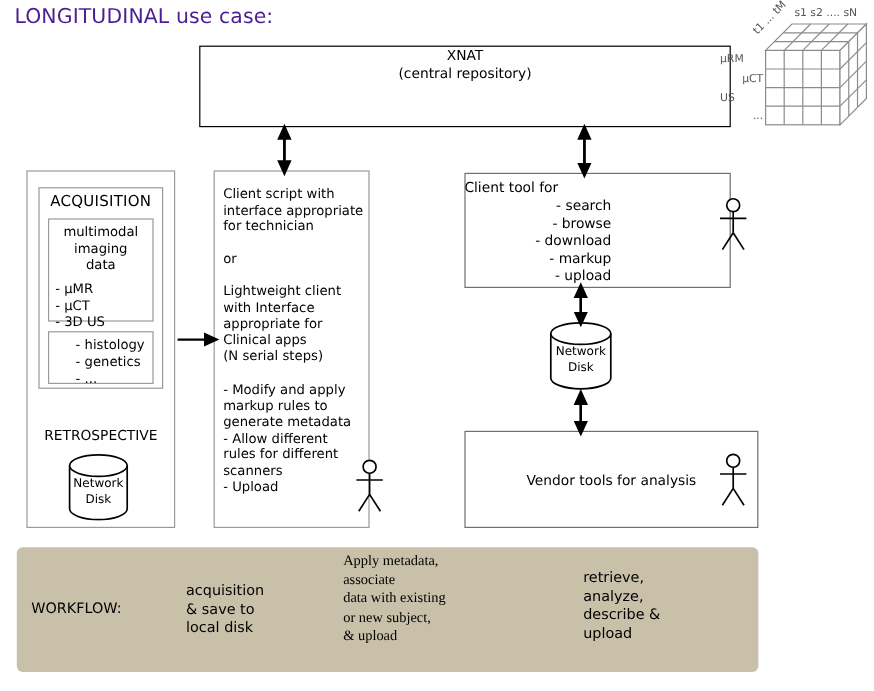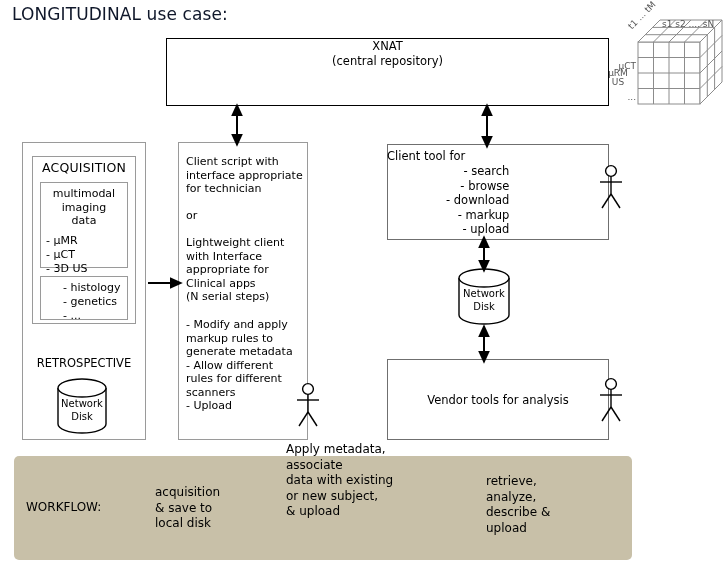--- a/index.html
+++ b/index.html
@@ -186,21 +186,21 @@
   }
   #actor-tool { left: 597px; top: 164px; width: 28px; height: 48px; }
 
   
   #network-disk { left: 455px; top: 268px; width: 58px; height: 58px; }
 
   
   #vendor-box {
     left: 387px;
     top: 359px;
-    width: 222px;
+    width: 245px;
     height: 81px;
     border: 1px solid #6f6f6f;
     box-sizing: border-box;
     display: flex;
     align-items: center;
     justify-content: center;
   }
   #vendor-label { font-size: 11.5px; }
   #actor-vendor { left: 597px; top: 377px; width: 28px; height: 48px; }
 
@@ -218,32 +218,32 @@
     top: 500px;
     font-size: 12px;
   }
   .wf-col {
     position: absolute;
     font-size: 12px;
     line-height: 15.5px;
     white-space: pre-line;
   }
   #workflow-col-1 { left: 155px; top: 485px; }
-  #workflow-col-2 { left: 286px; top: 442px; }
+  #workflow-col-2 { left: 286px; top: 460px; font-family: Liberation Serif, serif; }
   #workflow-col-3 { left: 486px; top: 474px; }
 
   
   #arrow-layer { left: 0; top: 0; width: 728px; height: 576px; pointer-events: none; }
 </style>
 </head>
 <body>
 
 <div class="canvas">
 
-  <div class="abs" id="page-title" style="color: #0f172a;">LONGITUDINAL use case:</div>
+  <div class="abs" id="page-title" style="color: #4c1d95;">LONGITUDINAL use case:</div>
 
   <div class="abs" id="xnat-box">
     <div class="lines">
       <div>XNAT</div>
       <div>(central repository)</div>
     </div>
   </div>
 
   <div class="abs" id="data-cube">
     <svg width="120" height="120" viewBox="0 0 120 120">
@@ -267,27 +267,27 @@
 
         <polygon points="92,40 114,18 114,80 92,102" fill="#ffffff"></polygon>
         <line x1="92" y1="55.5" x2="114" y2="33.5"></line>
         <line x1="92" y1="71" x2="114" y2="49"></line>
         <line x1="92" y1="86.5" x2="114" y2="64.5"></line>
         <line x1="99.3" y1="32.7" x2="99.3" y2="94.7"></line>
         <line x1="106.6" y1="25.4" x2="106.6" y2="87.4"></line>
       </g>
     </svg>
     
-    <div class="abs cube-axis-label" style="left:54px; top:4px;margin-top:13px;">s1  s2 ....  sN</div>
+    <div class="abs cube-axis-label" style="left:54px; top:4px;">s1  s2 ....  sN</div>
     
     <div class="abs cube-axis-label" style="left:18px; top:22px; transform: rotate(-45deg); transform-origin: left top;">t1 ... tM</div>
     
-    <div class="abs cube-axis-label" style="left:-8px; top:43px; width:36px; text-align:center;margin-top:23px;">µRM</div>
+    <div class="abs cube-axis-label" style="left:-8px; top:43px; width:36px; text-align:left;">µRM</div>
     <div class="abs cube-axis-label" style="left:-8px; top:59px; width:36px; text-align:right;">µCT</div>
-    <div class="abs cube-axis-label" style="left:-8px; top:75px; width:36px; text-align:center;">US</div>
+    <div class="abs cube-axis-label" style="left:-8px; top:75px; width:36px; text-align:left;">US</div>
     <div class="abs cube-axis-label" style="left:-8px; top:90px; width:36px; text-align:right;">...</div>
   </div>
 
   <div class="abs" id="acquisition-column"></div>
   <div class="abs" id="acquisition-panel"></div>
   <div class="abs" id="acquisition-title">ACQUISITION</div>
 
   <div class="abs" id="imaging-box">
     <div class="ctr" style="white-space:pre-line;">multimodal
 imaging

